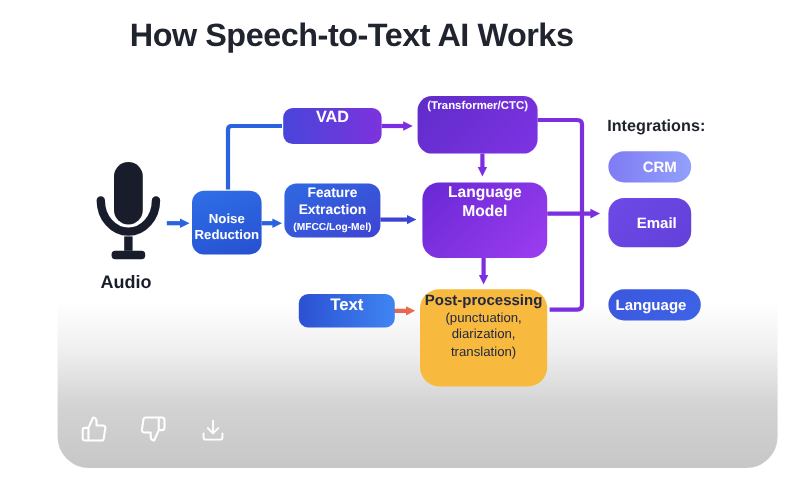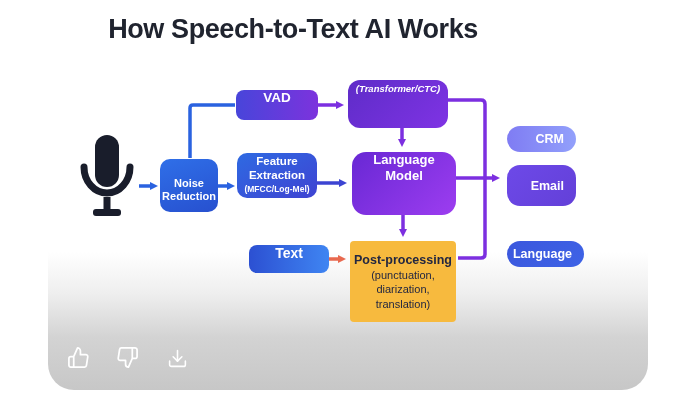--- a/index.html
+++ b/index.html
@@ -23,24 +23,24 @@
   .node-vad{left:236px;top:90px;width:82px;height:30px;border-radius:8px;font-size:13.5px;
         background:linear-gradient(90deg,#4845da 0%,#7c33dd 100%);}
   .node-feature{left:237px;top:153px;width:80px;height:45px;border-radius:10px;font-size:11.5px;
         background:linear-gradient(150deg,#2e6ae2 0%,#3f43d2 100%);padding:2px;}
   .node-acoustic{left:348px;top:80px;width:100px;height:48px;border-radius:12px;font-size:12px;
         background:linear-gradient(135deg,#5e2cc8 0%,#7f33e4 100%);padding:2px;}
   .node-language{left:352px;top:152px;width:104px;height:63px;border-radius:14px;font-size:13px;
         background:linear-gradient(135deg,#6828d4 0%,#9d3df0 100%);padding:0 14px;}
   .node-text{left:249px;top:245px;width:80px;height:28px;border-radius:8px;font-size:14px;
         background:linear-gradient(90deg,#2c50d2 0%,#3f85f2 100%);}
-  .node-post{left:350px;top:241px;width:106px;height:81px;border-radius:4px;font-size:12.5px;
-        background:#f7ba3e;color:#232741;padding:12px 2px;}
+  .node-post{left:350px;top:241px;width:106px;height:81px;border-radius:16px;font-size:12.5px;
+        background:#f7ba3e;color:#232741;padding:2px 2px;}
   .sublabel{font-size:8.5px;font-weight:700;margin-top:1px;}
-  .sublabel-acoustic{font-size:9.5px;font-style:italic;}
+  .sublabel-acoustic{font-size:9.5px;}
   .post-sub{font-size:11px;font-weight:400;line-height:1.3;}
   .audio-label{position:absolute;left:72px;top:227px;width:66px;text-align:center;
         font-size:15px;font-weight:700;color:#191d2b;}
   .mic{position:absolute;left:79px;top:133px;}
   .integrations-header{position:absolute;left:506px;top:97px;font-size:13.5px;font-weight:700;color:#20242f;}
   .pill{position:absolute;height:26px;border-radius:13px;display:flex;align-items:center;justify-content:flex-end;
         color:#fff;font-size:12.5px;font-weight:700;box-sizing:border-box;padding:0 12px;}
   .pill-crm{left:507px;top:126px;width:69px;background:linear-gradient(90deg,#7f7cf3 0%,#92a0fb 100%);}
   .pill-email{left:507px;top:165px;width:69px;height:41px;background:linear-gradient(135deg,#6d49e8 0%,#6340d8 100%);}
   .pill-meeting{left:507px;top:203px;width:97px;background:linear-gradient(135deg,#7c31e4 0%,#8a3bee 100%);}
@@ -56,20 +56,21 @@
   <div class="footer-panel"></div>
 
   <div class="diagram">
 
     <svg class="mic" width="56" height="90" viewBox="0 0 56 90">
       <rect x="16" y="2" width="24" height="52" rx="12" fill="#191d2b"></rect>
       <path d="M5 34 a23 26 0 0 0 46 0" fill="none" stroke="#191d2b" stroke-width="7" stroke-linecap="round"></path>
       <rect x="24.5" y="64" width="7" height="12" fill="#191d2b"></rect>
       <rect x="14" y="76" width="28" height="7" rx="3" fill="#191d2b"></rect>
     </svg>
+    <div class="audio-label">Audio</div>
 
     <svg class="arrows" width="675" height="401" viewBox="0 0 675 401">
       <defs>
         <marker id="ah-blue" markerUnits="userSpaceOnUse" markerWidth="9" markerHeight="9" refX="1" refY="4.5" orient="auto">
             <path d="M0 0.5 L8 4.5 L0 8.5 Z" fill="#2a62e0"></path>
           </marker>
         <marker id="ah-indigo" markerUnits="userSpaceOnUse" markerWidth="9" markerHeight="9" refX="1" refY="4.5" orient="auto">
             <path d="M0 0.5 L8 4.5 L0 8.5 Z" fill="#3c44d2"></path>
           </marker>
         <marker id="ah-purple" markerUnits="userSpaceOnUse" markerWidth="9" markerHeight="9" refX="1" refY="4.5" orient="auto">
@@ -116,20 +117,21 @@
       <span>Text</span>
     </div>
 
     <div class="node node-post">
       <span>Post-processing</span>
       <span class="post-sub">(punctuation,</span>
       <span class="post-sub">diarization,</span>
       <span class="post-sub">translation)</span>
     </div>
 
+    <div class="integrations-header">Integrations:</div>
     <div class="pill pill-crm">
       <span>CRM</span>
     </div>
     <div class="pill pill-email">
       <span>Email</span>
     </div>
     <div class="pill pill-analytics">
       <span>Language</span>
     </div>
   </div>

